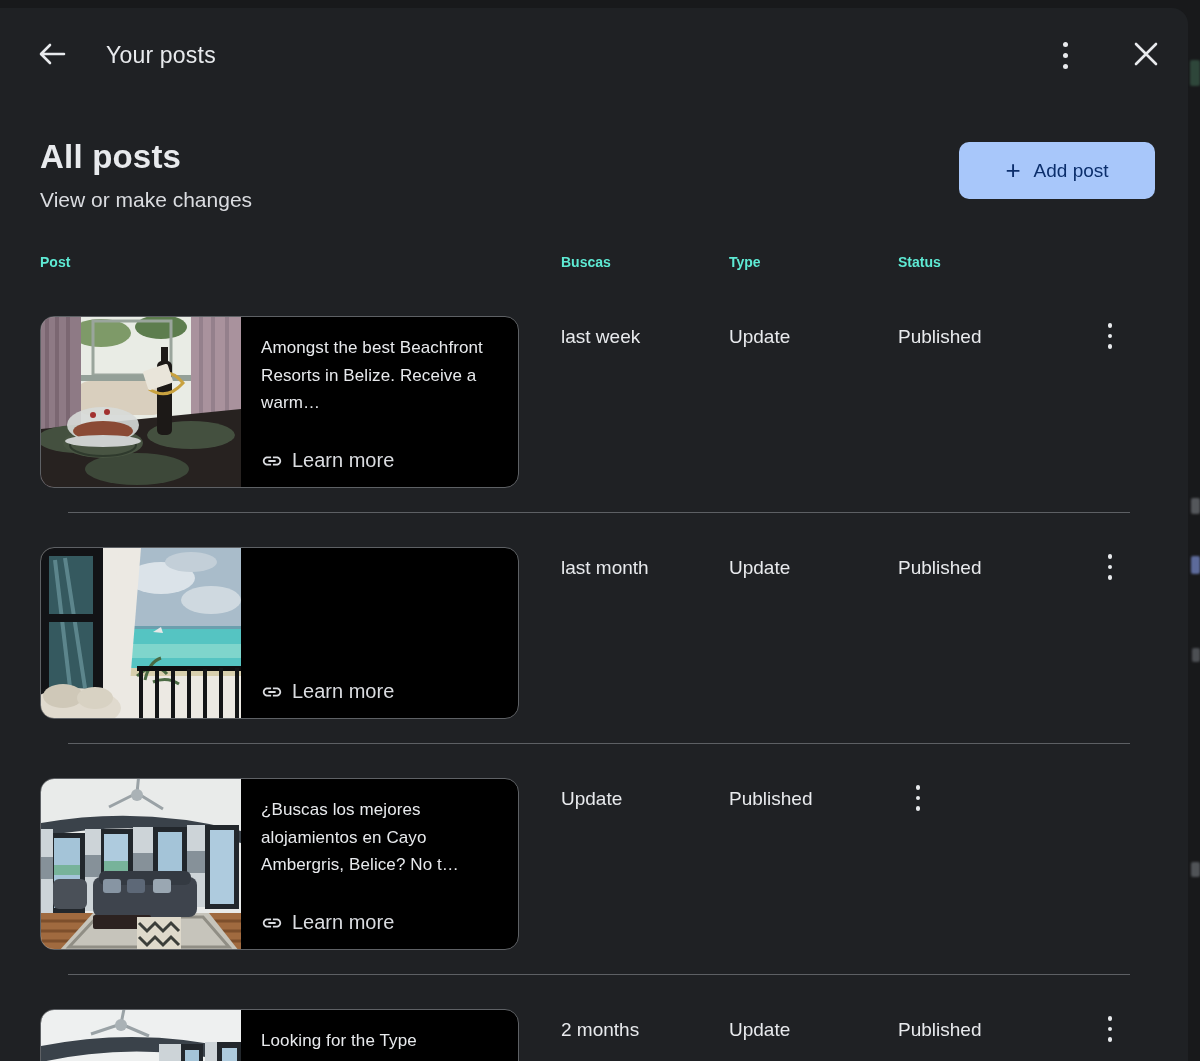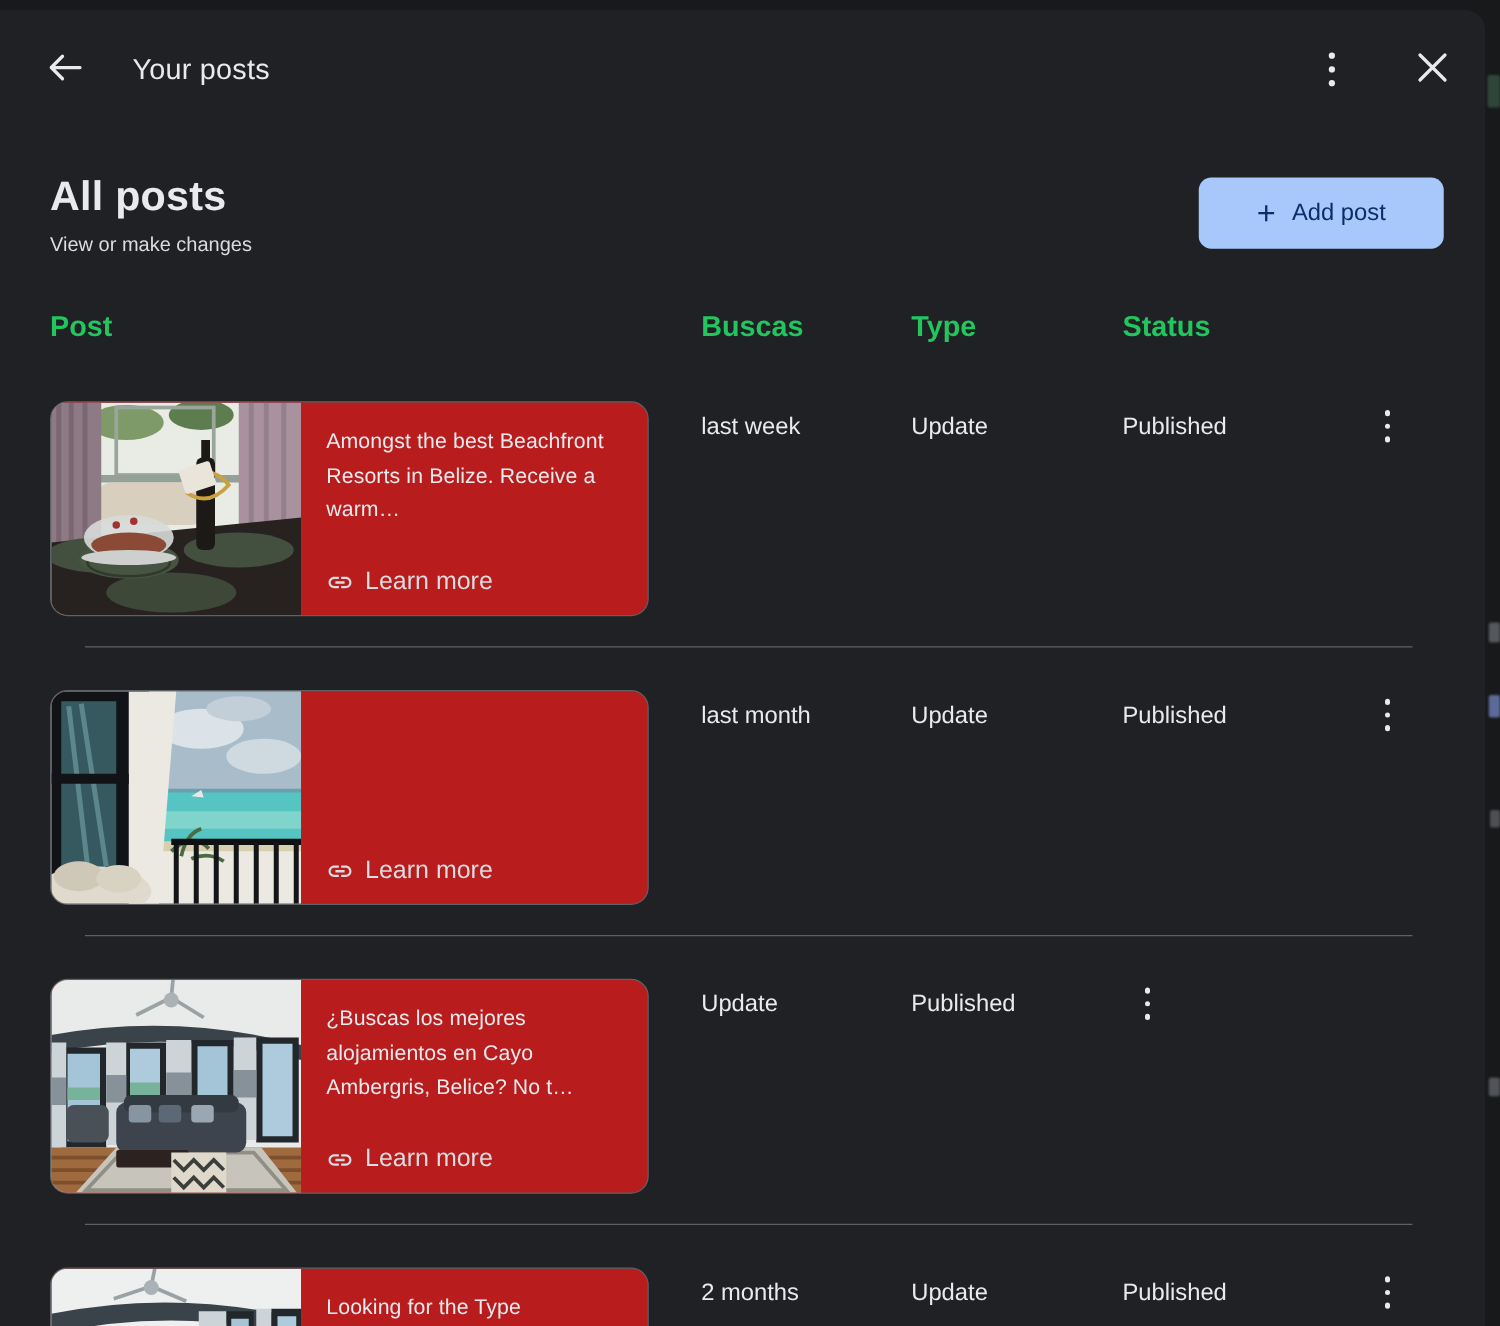--- a/index.html
+++ b/index.html
@@ -23,42 +23,42 @@
     justify-content:center; width:34px; height:34px; padding:0; }
   .topbar-title { font-size:23px; font-weight:400; color:#e8eaed; margin-left:37px; letter-spacing:.2px; }
   .topbar-spacer { flex:1; }
   .kebab { display:flex; flex-direction:column; align-items:center; gap:6px; }
   .kebab i { width:5px; height:5px; border-radius:50%; background:#e8eaed; }
   .topbar .icon-btn.kebab-btn { margin-right:47px; }
 
   
   .heading { display:flex; justify-content:space-between; align-items:flex-start; margin:42px 33px 0 40px; }
   .heading h1 { font-size:33px; font-weight:700; color:#e8eaed; letter-spacing:.2px; }
-  .heading .sub { font-size:16px; color:#dadce0; margin-top:12px; font-weight:400; }
+  .heading .sub { font-size:21px; color:#dadce0; margin-top:12px; font-weight:400; }
   .add-post { display:flex; align-items:center; justify-content:center; gap:13px;
     width:196px; height:57px; border:none; border-radius:10px; background:#a8c7fa;
     color:#0b2e6b; font-size:19px; font-weight:500; cursor:pointer; margin-top:4px;
     font-family:"Liberation Sans", sans-serif; }
   .add-post .plus { font-size:26px; font-weight:400; line-height:1; margin-top:-2px; }
 
   
   .table { margin:42px 58px 0 40px; }
   .grid { display:grid; grid-template-columns:521px 168px 169px 192px 1fr; }
-  .thead { font-size:23px; font-weight:700; color:#22c55e; padding-bottom:14px; }
+  .thead { font-size:14px; font-weight:700; color:#5eead4; padding-bottom:14px; }
   .row { padding-top:32px; }
   .row.later { padding-top:34px; }
   .cell { font-size:19px; line-height:34px; color:#e8eaed; padding-top:4px; }
   .cell.created { max-width:130px; }
   .actions { display:flex; justify-content:flex-start; }
   .actions .icon-btn { width:40px; height:40px; }
   .actions .kebab i { width:4.5px; height:4.5px; }
   .divider { height:1px; background:#5d6064; margin:24px 0 0 28px; }
 
   
-  .card { width:479px; height:172px; display:flex; background:#b91c1c;
+  .card { width:479px; height:172px; display:flex; background:#000000;
     border:1px solid #5e6165; border-radius:14px; overflow:hidden; cursor:pointer; }
   .thumb { width:200px; height:100%; flex:0 0 200px; overflow:hidden; }
   .thumb svg { display:block; width:200px; height:172px; }
   .card-body { flex:1; padding:17px 20px 15px 20px; display:flex; flex-direction:column; }
   .summary { font-size:17px; line-height:27.5px; color:#e8eaed; letter-spacing:.1px; }
   .learn-more { margin-top:auto; display:flex; align-items:center; gap:9px;
     font-size:20px; color:#dadce0;text-align:right; }
   .learn-more svg { flex:0 0 auto; }
 </style>
 </head>

